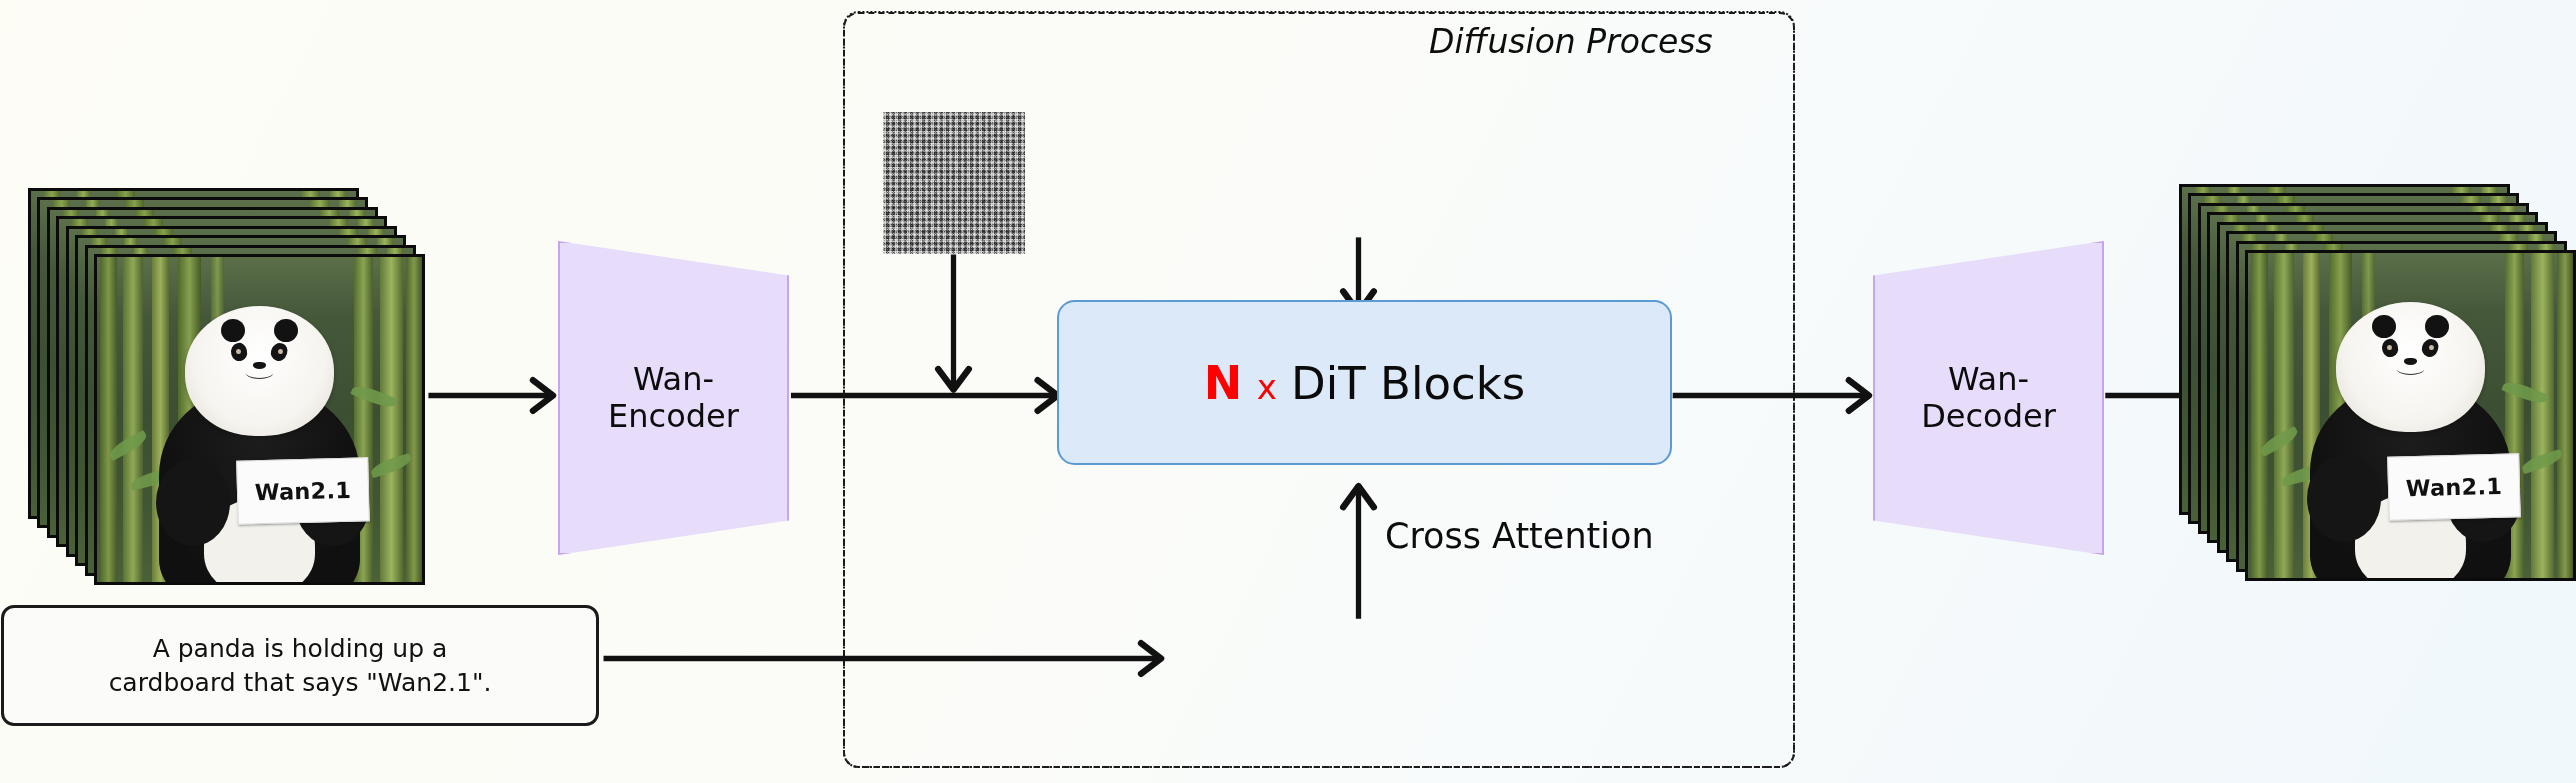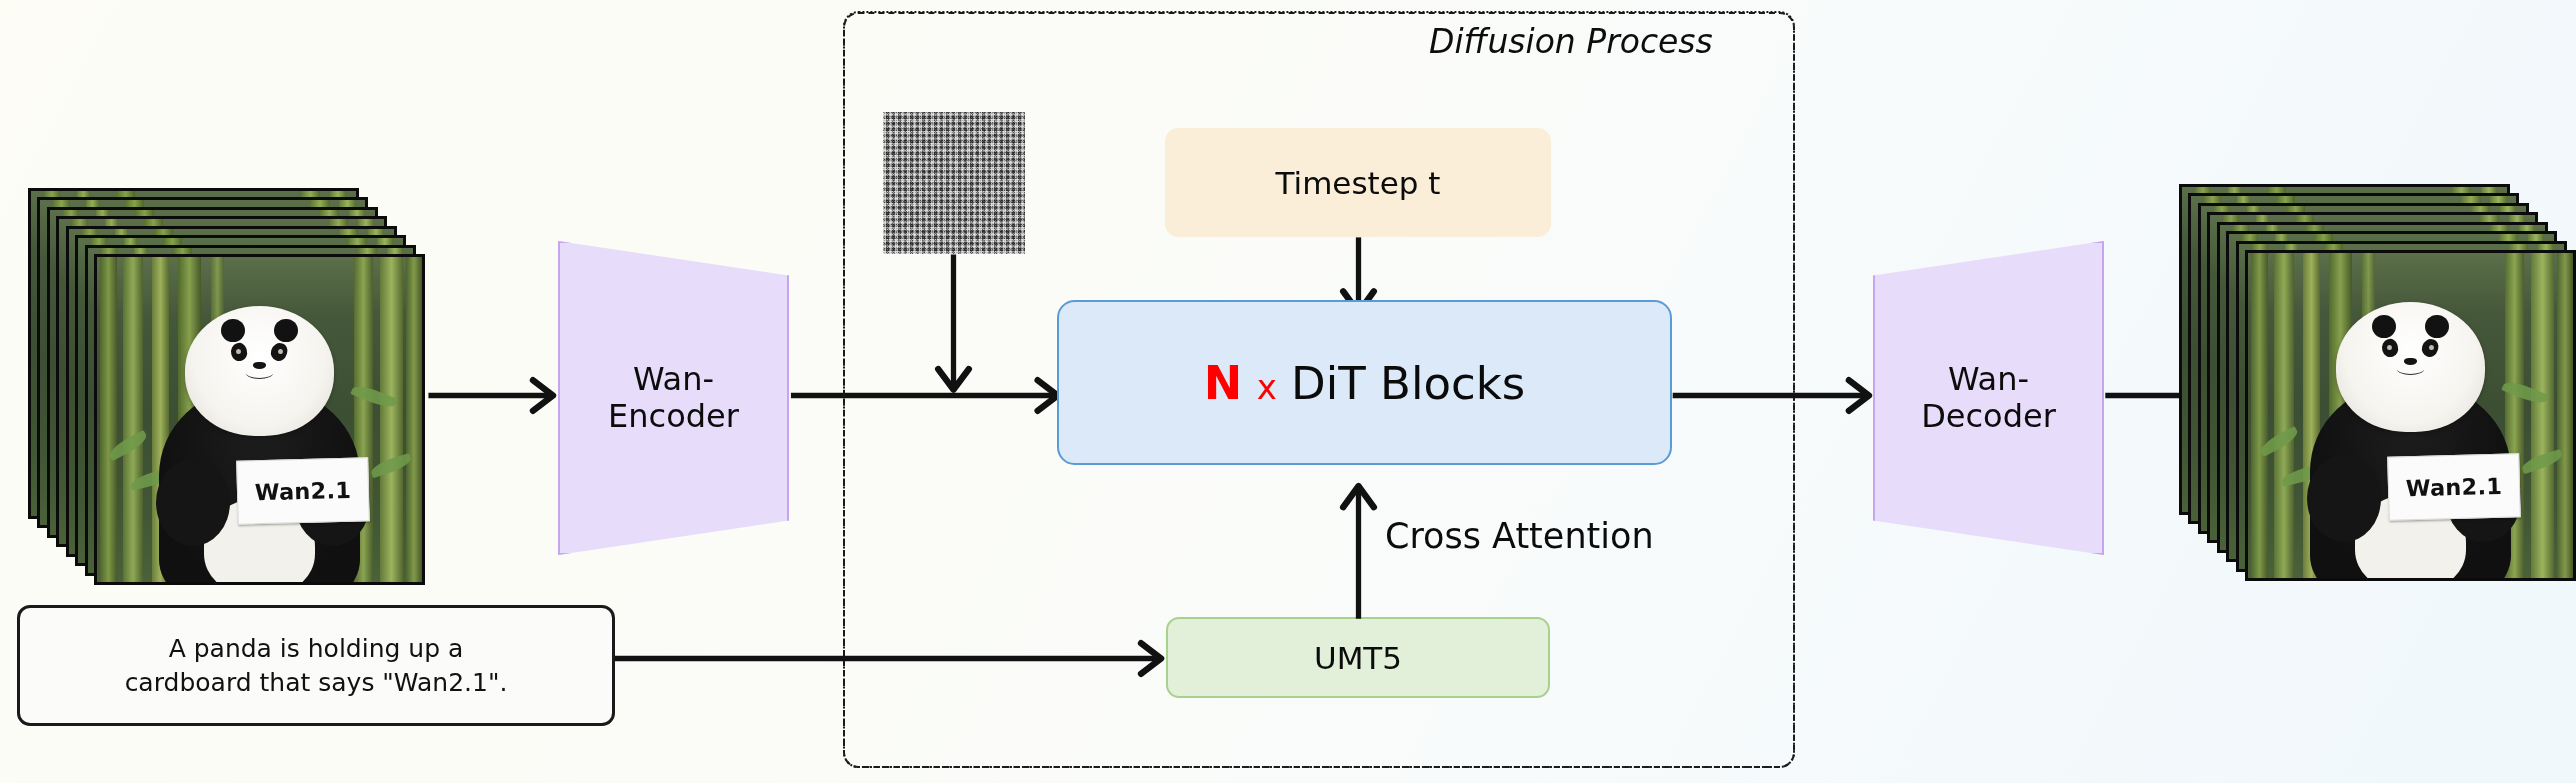--- a/index.html
+++ b/index.html
@@ -410,56 +410,50 @@
   <div class="diffusion-box" style="left:843px; top:11.8px; width:952px; height:756px;"></div>
   <div class="diffusion-label" style="left:1429px; top:22.4px;">Diffusion Process</div>
 
   <div class="noise" style="left:883px; top:112px; width:142px; height:142px;"></div>
 
   <svg class="arrow-svg" style="left:930px; top:254px; width:47px; height:145px;" viewBox="0 0 80 245">
     <line class="arrow-line" x1="40" y1="0" x2="40" y2="225"></line>
     <polyline class="arrow-head" points="14,195 40,230 66,195"></polyline>
   </svg>
 
-  <div class="node node-timestep" style="left:1165px; top:128px; width:386px; height:109px;">
-    <span class="node-label">Timestep t</span>
-  </div>
 
   <svg class="arrow-svg" style="left:1335px; top:237px; width:47px; height:83px;" viewBox="0 0 80 140">
     <line class="arrow-line" x1="40" y1="0" x2="40" y2="122"></line>
     <polyline class="arrow-head" points="14,92 40,128 66,92"></polyline>
   </svg>
 
   <div class="node node-dit" style="left:1057px; top:300px; width:615px; height:165px;">
     <span class="dit-label">
       <span class="dit-n">N</span><span>&nbsp;</span><span class="dit-x">x</span><span>&nbsp;</span><span class="dit-rest">DiT Blocks</span>
     </span>
   </div>
 
   <svg class="arrow-svg" style="left:1672px; top:372px; width:207px; height:47px;" viewBox="0 0 350 80">
     <line class="arrow-line" x1="0" y1="40" x2="330" y2="40"></line>
     <polyline class="arrow-head" points="300,14 334,40 300,66"></polyline>
   </svg>
 
-  <div class="node node-umt5" style="left:1166px; top:617px; width:384px; height:81px;">
-    <span class="node-label">UMT5</span>
-  </div>
 
   <svg class="arrow-svg" style="left:1335px; top:480px; width:47px; height:139px;" viewBox="0 0 80 236">
     <line class="arrow-line" x1="40" y1="236" x2="40" y2="16"></line>
     <polyline class="arrow-head" points="14,46 40,10 66,46"></polyline>
   </svg>
   <div class="edge-label" style="left:1385px; top:516px;">Cross Attention</div>
 
   <svg class="arrow-svg" style="left:602px; top:635px; width:570px; height:47px;" viewBox="0 0 965 80">
     <line class="arrow-line" x1="0" y1="40" x2="945" y2="40"></line>
     <polyline class="arrow-head" points="915,14 949,40 915,66"></polyline>
   </svg>
 
-  <div class="prompt-box" style="left:17px; top:605px; width:598px; height:121px;">
+  <div class="prompt-box" style="left:1px; top:605px; width:598px; height:121px;">
     <div class="prompt-text">
       <div>A panda is holding up a</div>
       <div>cardboard that says "Wan2.1".</div>
     </div>
   </div>
 
   <div class="trapezoid decoder" style="left:1873px; top:241px; width:231px; height:314px;">
     <div class="trap-label">Wan-
 Decoder</div>
   </div>

